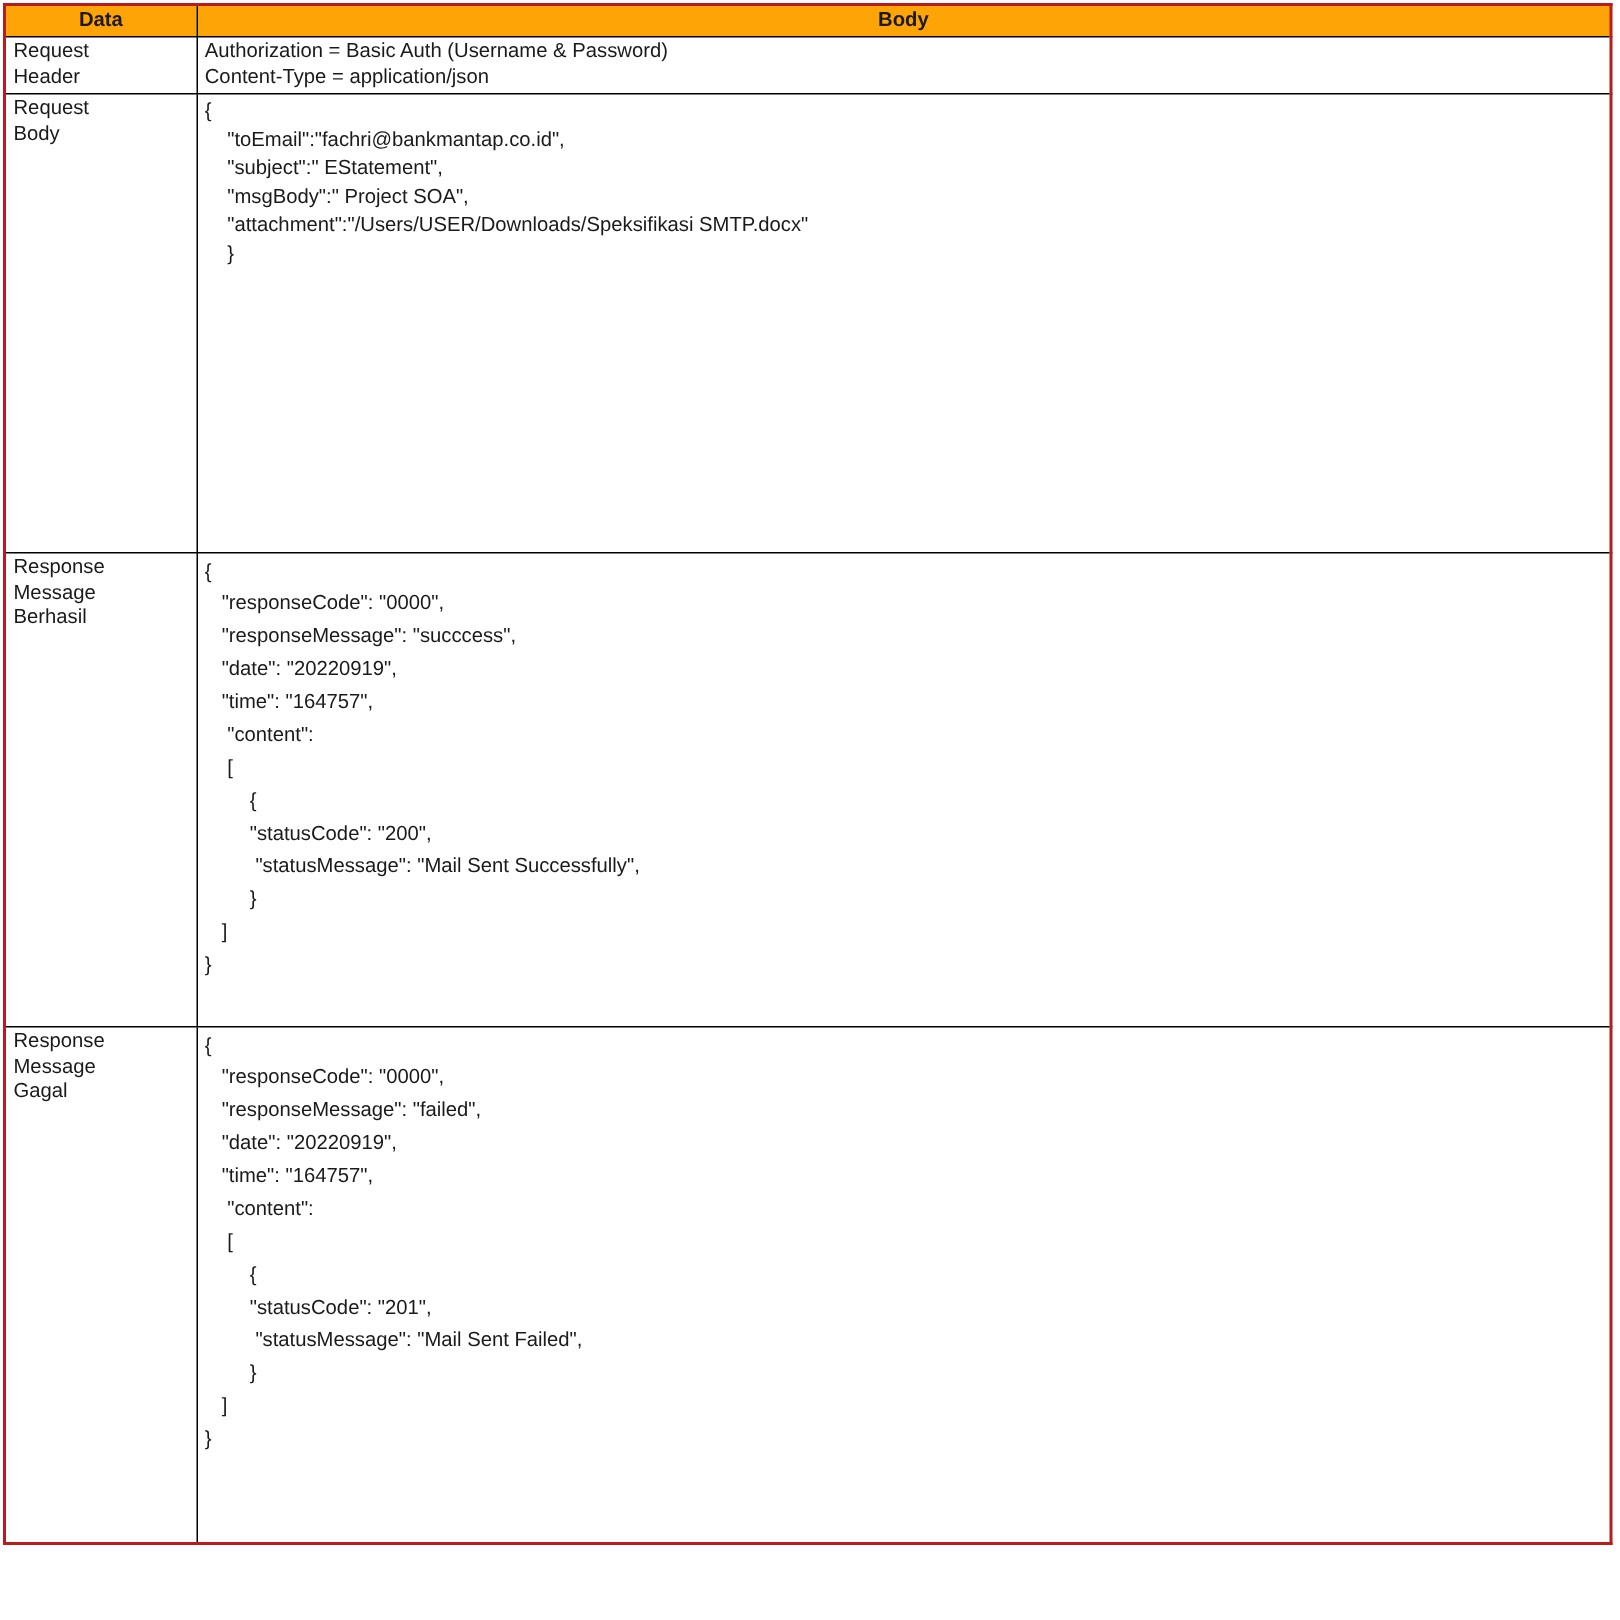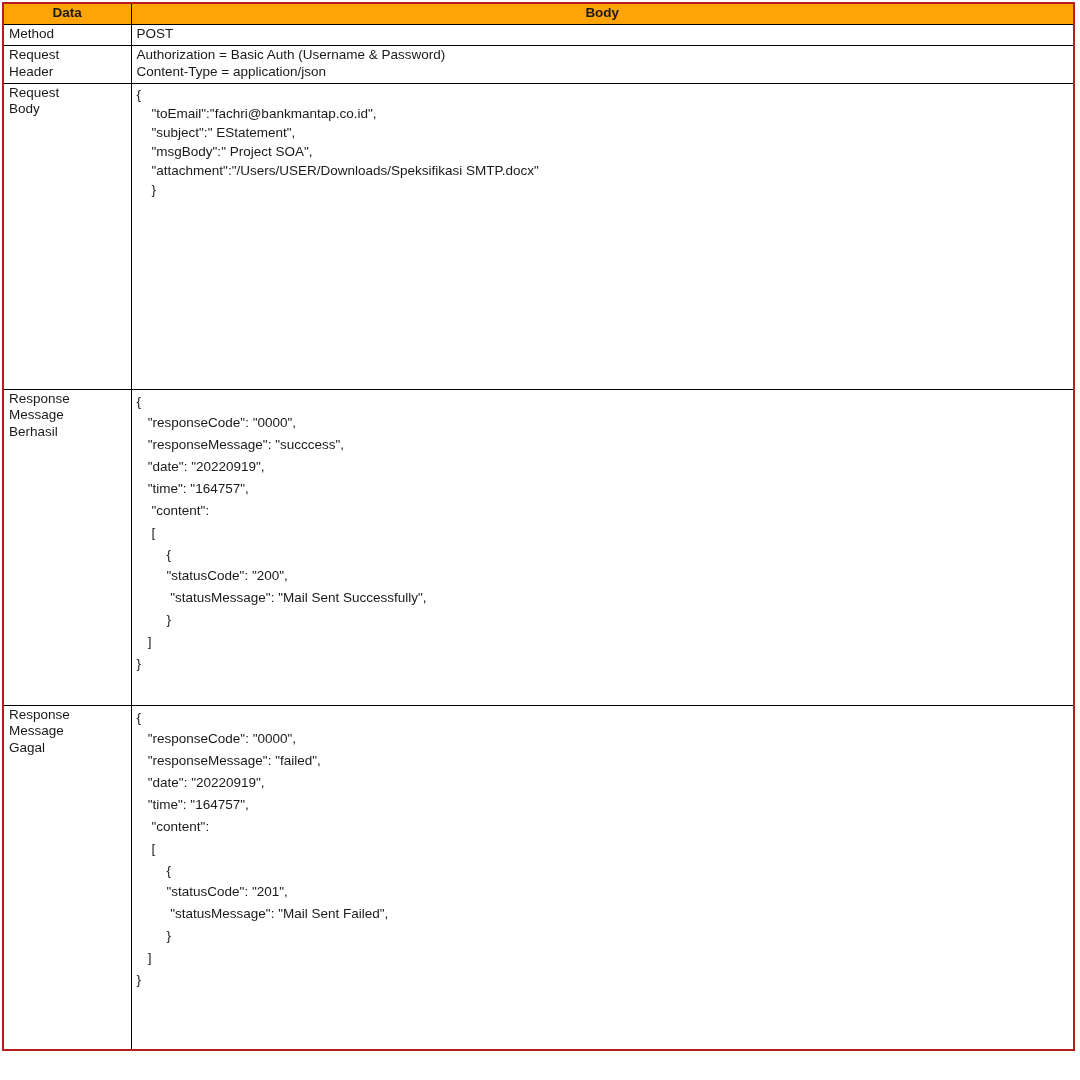--- a/index.html
+++ b/index.html
@@ -64,24 +64,20 @@
       <col class="col-value">
     </colgroup>
     <thead>
       <tr>
         <th class="hdr" style="background:#FFA407;">Data</th>
         <th class="hdr" style="background:#FFA407;">Body</th>
       </tr>
     </thead>
     <tbody>
 
-      <tr>
-        <td class="prewrap">Method</td>
-        <td>POST</td>
-      </tr>
 
       <tr>
         <td class="prewrap">Request
 Header</td>
         <td class="prewrap">Authorization = Basic Auth (Username &amp; Password)
 Content-Type = application/json</td>
       </tr>
 
       <tr class="row-body">
         <td class="prewrap">Request

